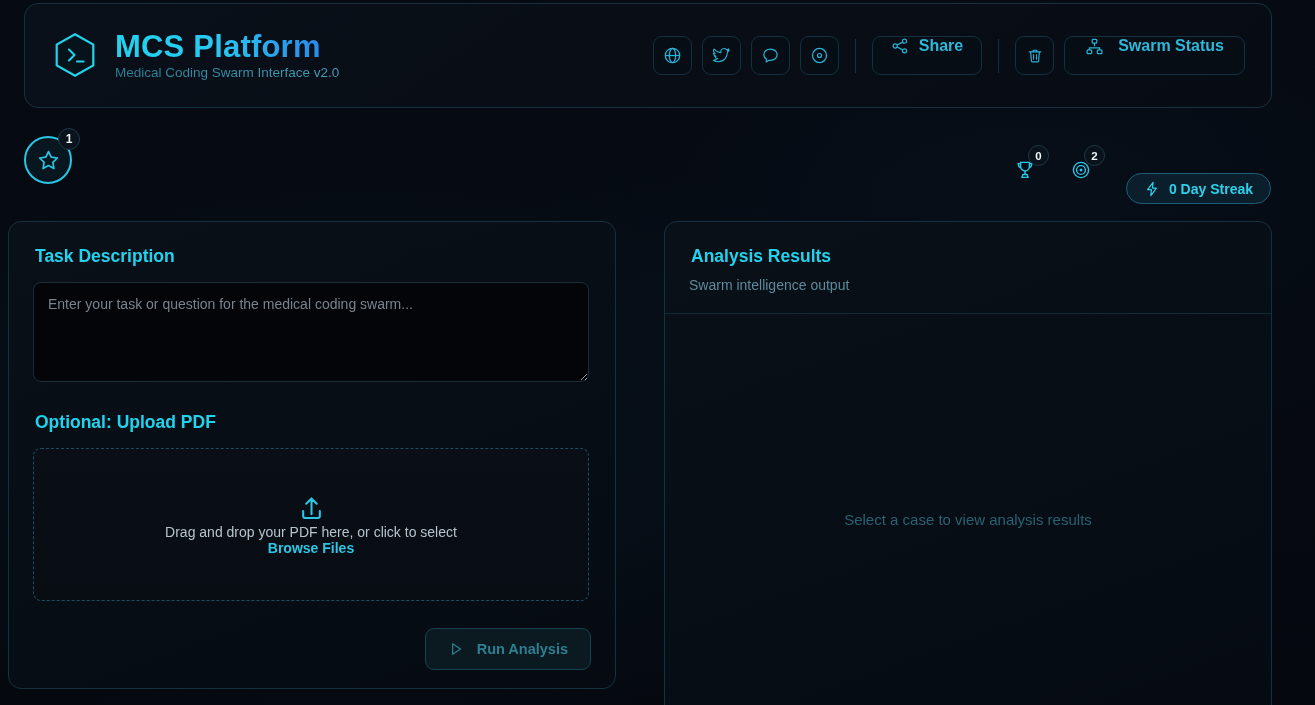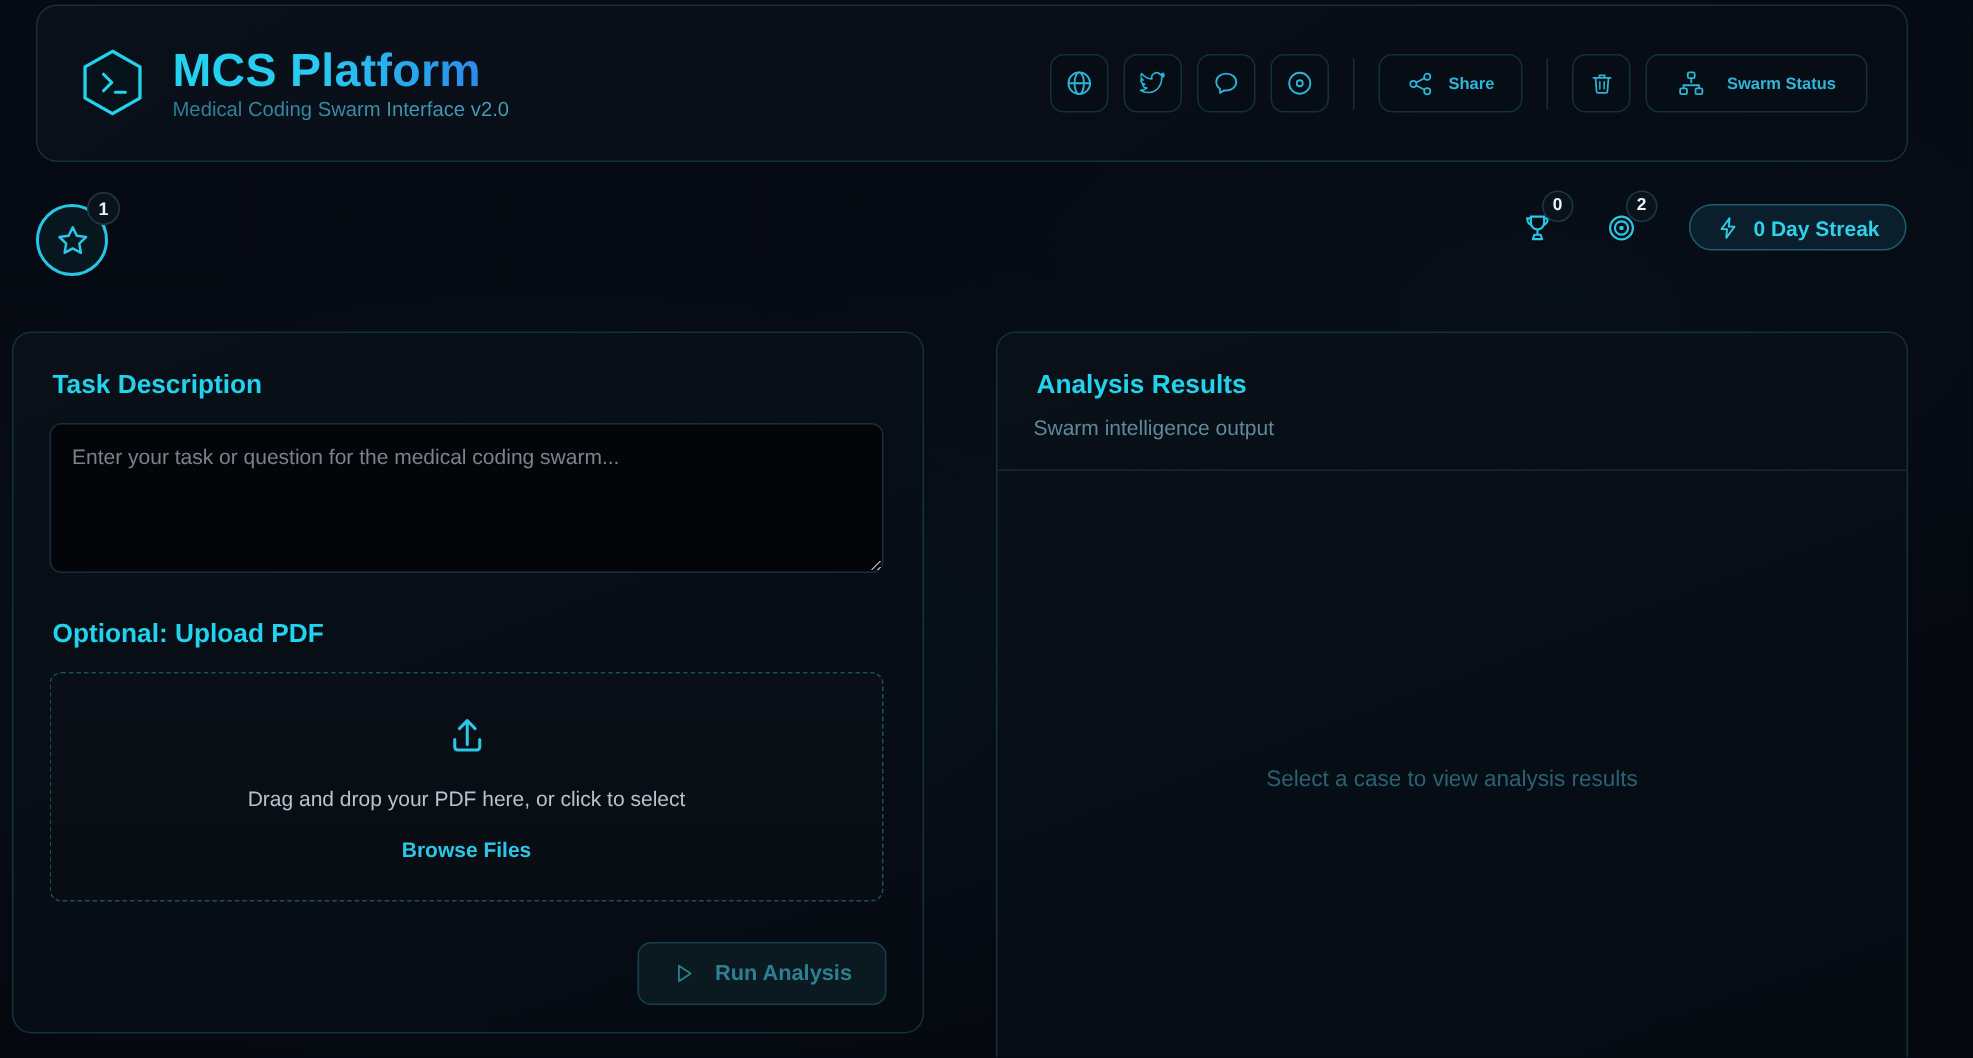--- a/index.html
+++ b/index.html
@@ -53,22 +53,22 @@
   }
 
   .header-actions{display:flex;align-items:center;gap:10px;}
   .icon-btn{
     width:39px;height:39px;border:1px solid #12303f;border-radius:9px;
     background:#070d15;display:flex;align-items:center;justify-content:center;
     cursor:pointer;
   }
   .pill-btn{
     height:39px;border:1px solid #12303f;border-radius:9px;background:#070d15;
-    display:flex;align-items:center;gap:10px;padding:0 18px;cursor:pointer;
-    color:#2fb6d8;font-size:11px;font-weight:bold;
+    display:flex;align-items:flex-start;gap:10px;padding:0 18px;cursor:pointer;
+    color:#2fb6d8;font-size:16px;font-weight:bold;
   }
   .pill-btn.wide{padding:0 20px;gap:14px;}
   .vdiv{width:1px;height:34px;background:#12303f;margin:0 6px;}
   .ico{display:block;}
 
   
   .level-row{position:absolute;left:0;top:132px;width:1315px;height:72px;}
   .level-left{position:absolute;left:24px;top:4px;display:flex;align-items:center;gap:16px;}
   .lvl-badge-wrap{position:relative;width:48px;height:48px;}
   .lvl-circle{
@@ -92,21 +92,21 @@
   .stat{position:relative;display:flex;align-items:flex-end;}
   .stat .badge{
     position:absolute;right:-13px;top:-14px;width:21px;height:21px;border-radius:50%;
     background:#0a121b;border:1px solid #1d3murder;border:1px solid #1d3848;
     color:#eaf6fa;font-size:11.5px;font-weight:bold;
     display:flex;align-items:center;justify-content:center;
   }
   .streak{
     height:31px;border-radius:16px;border:1px solid #1b5f74;
     background:#0a1f2b;display:flex;align-items:center;gap:9px;padding:0 17px;
-    color:#2fd0ea;font-size:14px;font-weight:bold;cursor:pointer;
+    color:#2fd0ea;font-size:14px;font-weight:bold;cursor:pointer;margin-top:37px;
   }
 
   
   .panel{
     position:absolute;
     background:linear-gradient(160deg,#0a1018 0%,#070d15 60%,#060b12 100%);
     border:1px solid #14313f;border-radius:13px;
   }
   .panel-left{left:8px;top:221px;width:608px;height:468px;padding:24px;}
   .panel-right{left:664px;top:221px;width:608px;height:520px;}
@@ -120,21 +120,21 @@
     padding:13px 14px;resize:vertical;outline:none;display:block;
   }
   .task-area::placeholder{color:#79838d;}
 
   .sec-title.upload{margin-top:30px;}
 
   .dropzone{
     width:556px;height:153px;border:1px dashed #1d4f60;border-radius:8px;
     background:linear-gradient(180deg,#0a0f17 0%,#080d14 100%);
     display:flex;flex-direction:column;align-items:center;justify-content:center;
-    gap:18px;cursor:pointer;
+    cursor:pointer;
   }
   .dz-text{color:#b6c2cd;font-size:14px;}
   .dz-browse{color:#2cc7e6;font-size:14px;font-weight:bold;cursor:pointer;}
 
   .run-row{display:flex;justify-content:flex-end;margin-top:27px;}
   .run-btn{
     height:42px;border:1px solid #16414f;border-radius:9px;
     background:#0a1a20;color:#2e7f91;font-size:14.5px;font-weight:bold;
     display:flex;align-items:center;gap:13px;padding:0 22px;cursor:not-allowed;margin-left:48px;
   }

